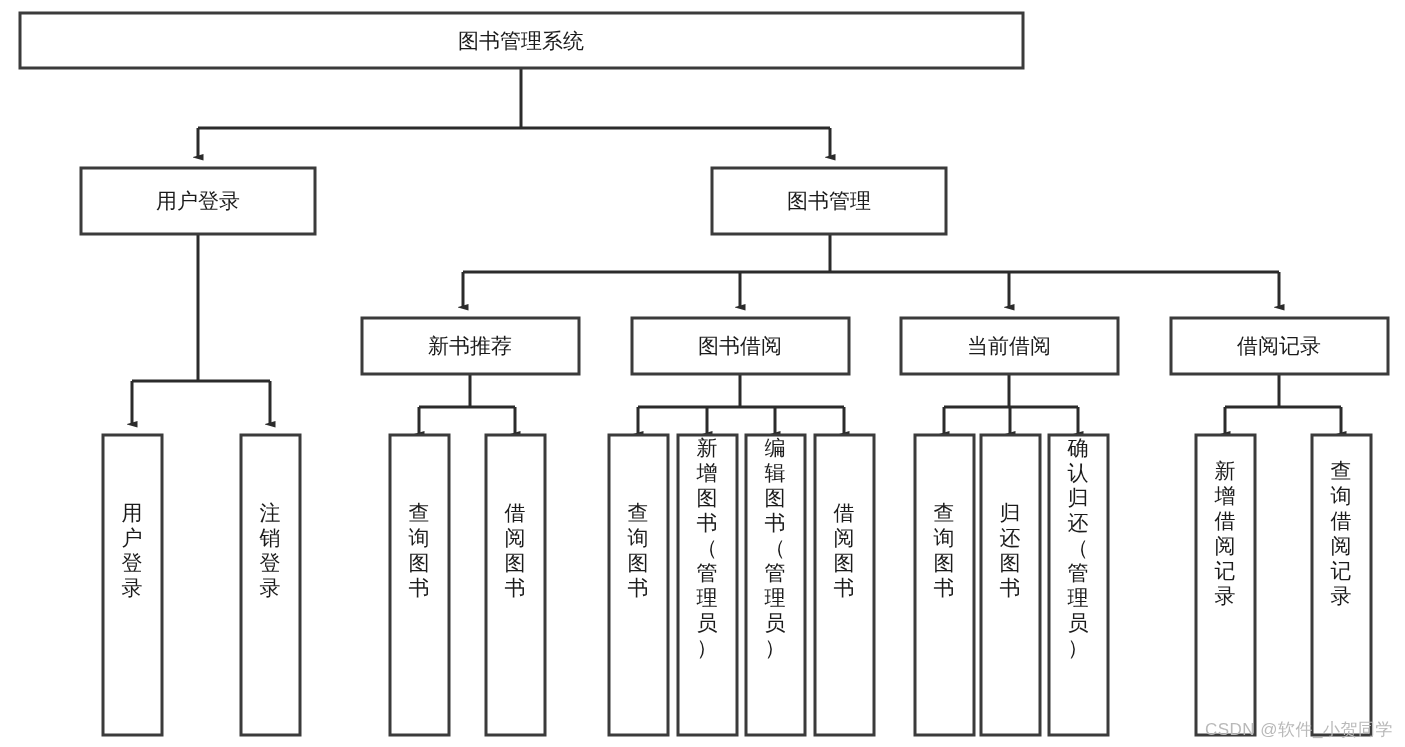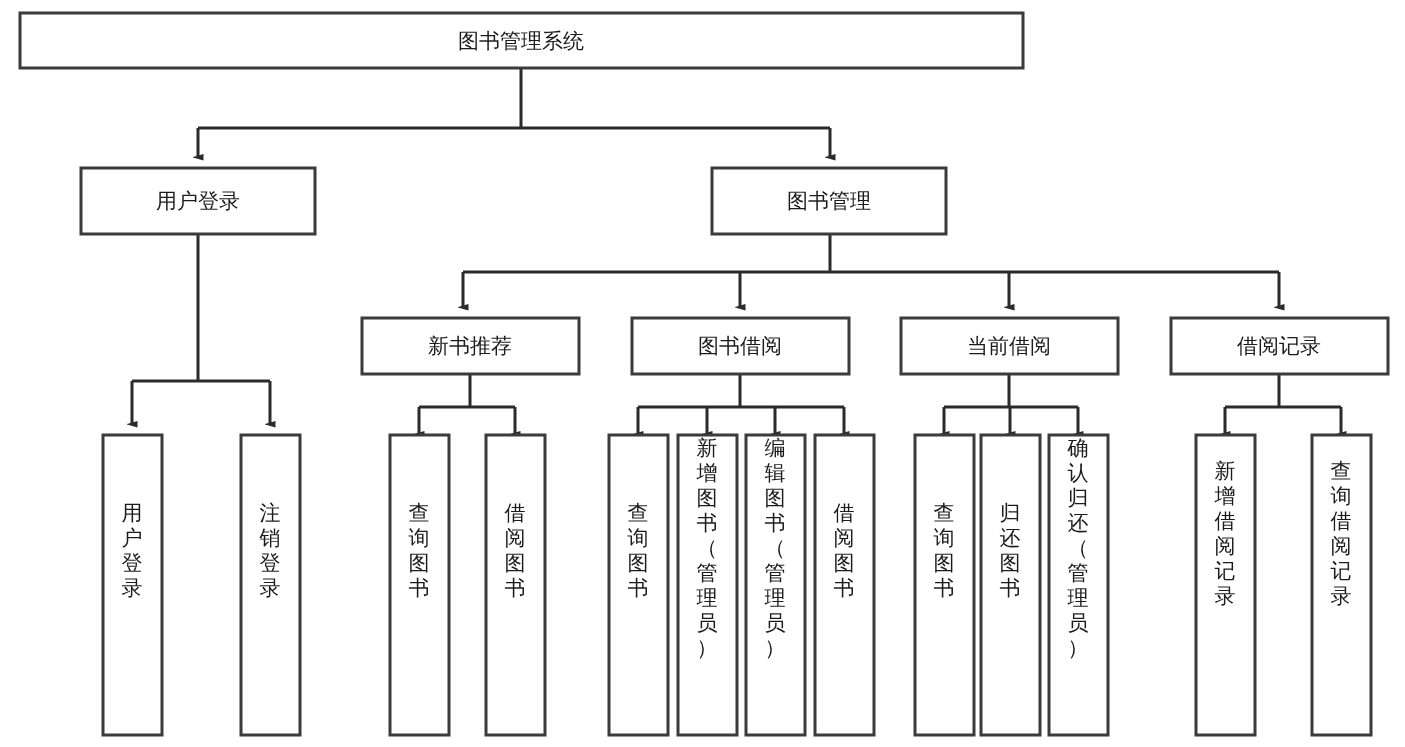--- a/index.html
+++ b/index.html
@@ -222,14 +222,15 @@
       <text class="node-label-v leaf-text" x="1225" y="478"><tspan x="1225" dy="0">新</tspan><tspan x="1225" dy="25">增</tspan><tspan x="1225" dy="25">借</tspan><tspan x="1225" dy="25">阅</tspan><tspan x="1225" dy="25">记</tspan><tspan x="1225" dy="25">录</tspan></text>
     </g>
 
     <g>
       <rect class="node-box" x="1312" y="435" width="59" height="300"></rect>
       <text class="node-label-v leaf-text" x="1341" y="478"><tspan x="1341" dy="0">查</tspan><tspan x="1341" dy="25">询</tspan><tspan x="1341" dy="25">借</tspan><tspan x="1341" dy="25">阅</tspan><tspan x="1341" dy="25">记</tspan><tspan x="1341" dy="25">录</tspan></text>
     </g>
 
   </svg>
 
+  <div class="watermark">CSDN @软件_小贺同学</div>
 
 </div>
 
 </body></html>

